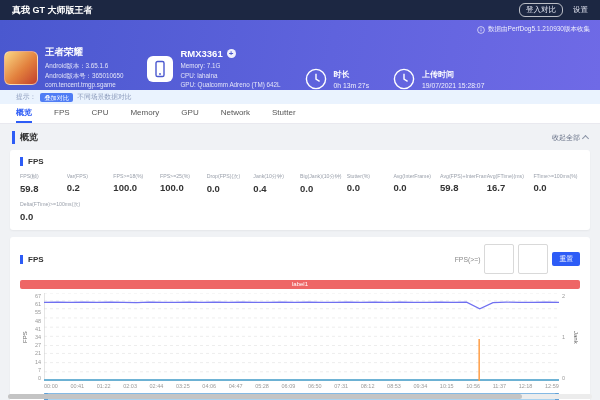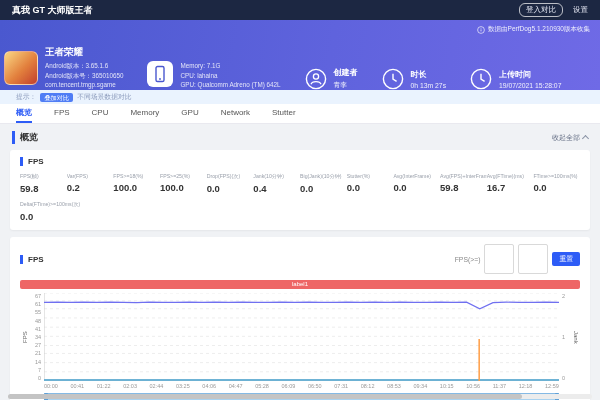--- a/index.html
+++ b/index.html
@@ -116,39 +116,32 @@
     </div>
 
     <div class="bgroup">
       <div class="device-icon">
         <svg width="14" height="18" viewBox="0 0 14 18">
             <rect x="3" y="1.5" width="8" height="15" rx="1.6" fill="none" stroke="#4a58cf" stroke-width="1.4"></rect>
             <circle cx="7" cy="14" r="0.9" fill="#4a58cf"></circle>
           </svg>
       </div>
       <div>
+        <div class="gname">
+          <span>RMX3361</span>
+          <span class="addicon">+</span>
+        </div>
         <div class="ilines">
           <div>Memory: 7.1G</div>
           <div>CPU: lahaina</div>
           <div>GPU: Qualcomm Adreno (TM) 642L</div>
         </div>
       </div>
     </div>
 
-    <div class="bgroup">
-      <svg class="ring-icon" viewBox="0 0 22 22">
-          <circle cx="11" cy="11" r="9.6" fill="none" stroke="#fff" stroke-width="1.4"></circle>
-          <circle cx="11" cy="8.5" r="2.6" fill="none" stroke="#fff" stroke-width="1.3"></circle>
-          <path d="M6 16.2c1.2-3.4 8.8-3.4 10 0" fill="none" stroke="#fff" stroke-width="1.3"></path>
-        </svg>
-      <div>
-        <div class="blabel">创建者</div>
-        <div class="bvalue">青李</div>
-      </div>
-    </div>
 
     <div class="bgroup">
       <svg class="ring-icon" viewBox="0 0 22 22">
           <circle cx="11" cy="11" r="9.6" fill="none" stroke="#fff" stroke-width="1.4"></circle>
           <path d="M11 5.8v5.4l3.6 2.1" fill="none" stroke="#fff" stroke-width="1.4"></path>
         </svg>
       <div>
         <div class="blabel">时长</div>
         <div class="bvalue">0h 13m 27s</div>
       </div>

